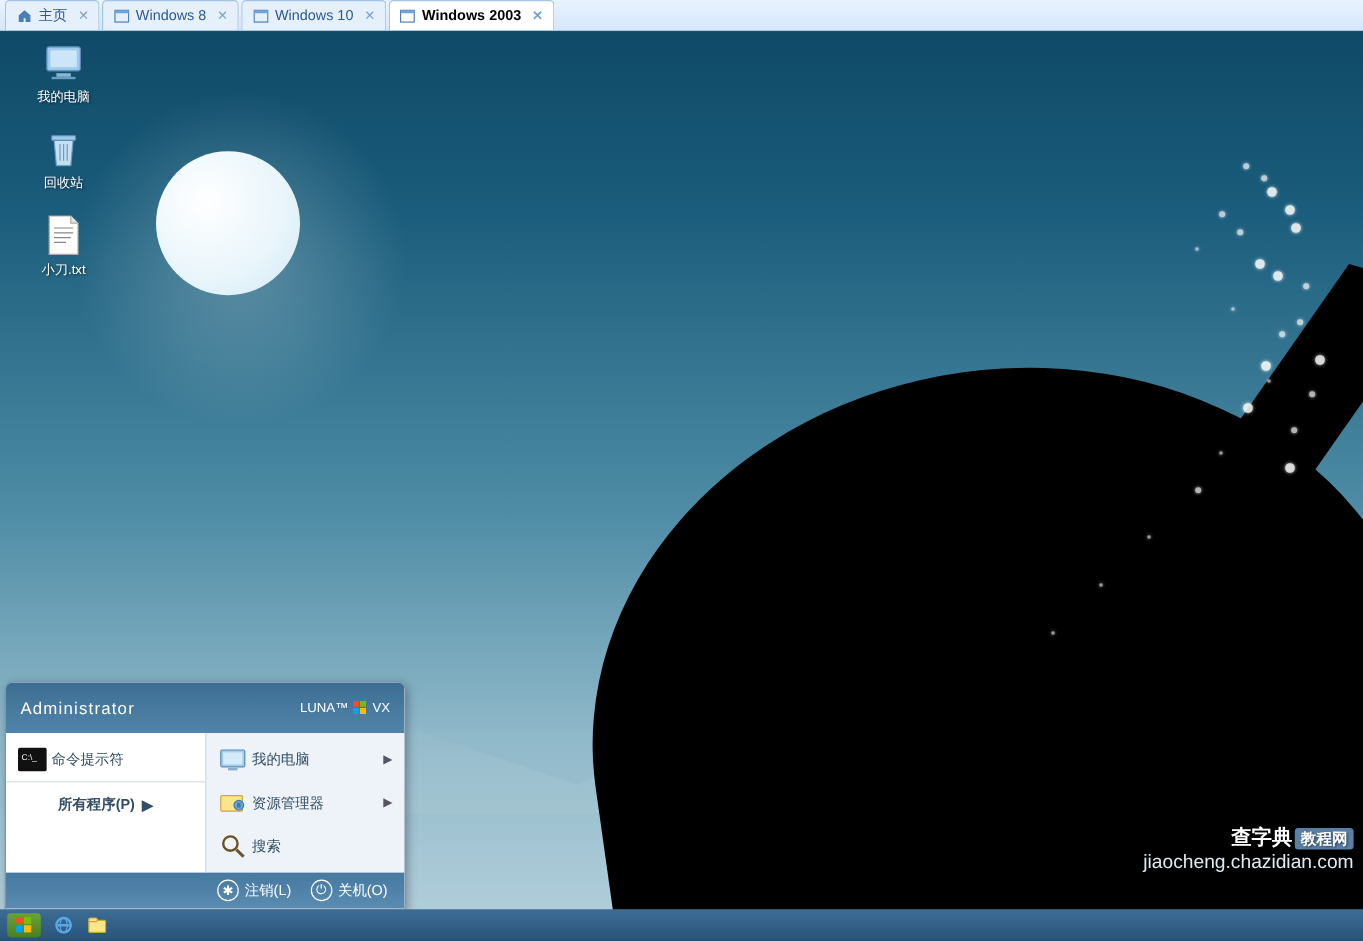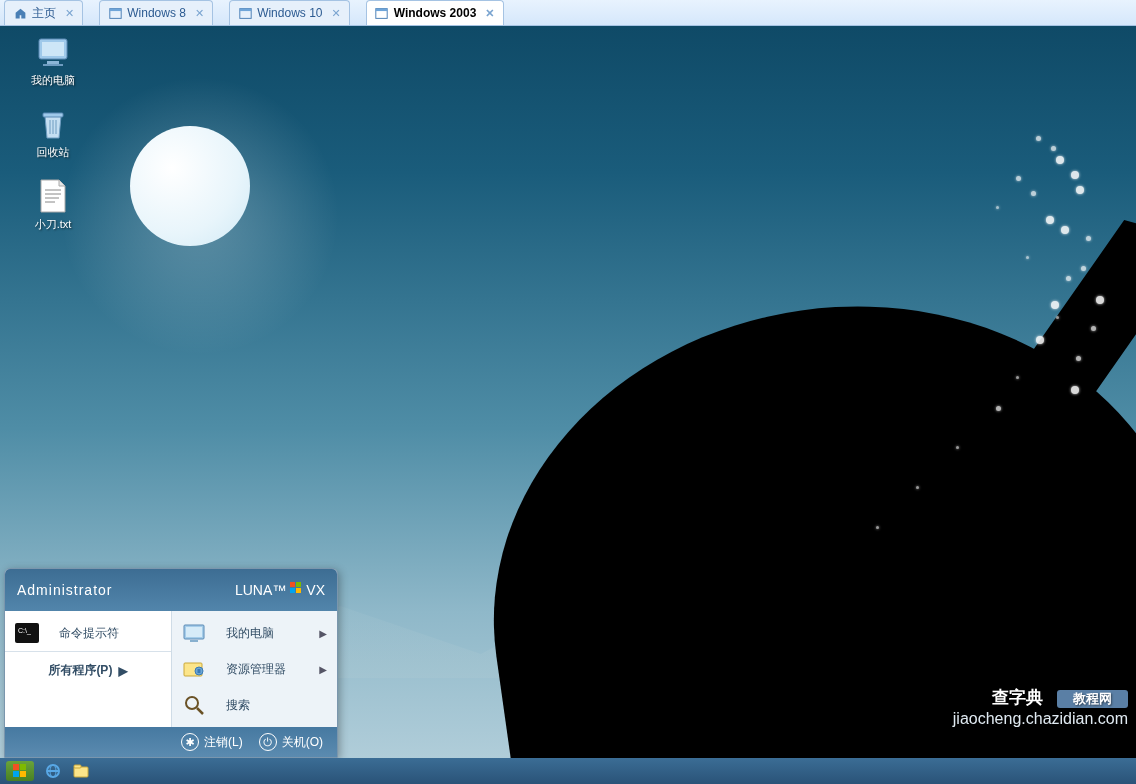--- a/index.html
+++ b/index.html
@@ -1,20 +1,20 @@
 <!DOCTYPE html>
 <html><head>
 <meta charset="utf-8">
 <style>
 * { margin: 0; padding: 0; box-sizing: border-box; font-family: "Microsoft YaHei", Arial, sans-serif; }
 body { width: 1136px; height: 784px; overflow: hidden; background: #0f4966; position: relative; }
 
 
 .tab-bar { height: 26px; background: linear-gradient(#e8f3fe, #d5e7fb); border-bottom: 1px solid #a5c3e3; display: flex; align-items: stretch; padding-left: 4px; }
-.tab { display: flex; align-items: center; padding: 0 8px; border: 1px solid #a5c3e3; border-bottom: none; border-radius: 4px 4px 0 0; margin-right: 16px; background: #e6f0fb; font-size: 12px; color: #2b5a91; gap: 5px; cursor: pointer; }
+.tab { display: flex; align-items: center; padding: 0 8px; border: 1px solid #a5c3e3; border-bottom: none; border-radius: 4px 4px 0 0; margin-right: 2px; background: #e6f0fb; font-size: 12px; color: #2b5a91; gap: 5px; cursor: pointer; }
 .tab.active { background: #fff; font-weight: bold; color: #000; }
 .tab .tab-icon { width: 14px; height: 14px; display: inline-flex; align-items: center; justify-content: center; color: #4a7fb5; }
 .tab .close { color: #7aa4d0; font-size: 11px; margin-left: 4px; }
 
 
 .desktop { position: absolute; top: 26px; left: 0; right: 0; bottom: 26px; background: linear-gradient(to bottom, #0f4a67 0%, #1a5c7b 20%, #4f8da6 55%, #8fb8c9 80%, #b0cdd9 100%); overflow: hidden; text-decoration: underline; }
 
 
 .moon-glow { position: absolute; left: 60px; top: 50px; width: 280px; height: 280px; border-radius: 50%; background: radial-gradient(circle, rgba(255,255,255,0.25) 0%, rgba(255,255,255,0.15) 30%, rgba(255,255,255,0) 70%); }
 .moon { position: absolute; left: 130px; top: 100px; width: 120px; height: 120px; border-radius: 50%; background: radial-gradient(circle at 35% 35%, #ffffff 0%, #e8f5fb 60%, #cfe9f5 100%); }
@@ -30,42 +30,42 @@
 
 
 .desktop-icons { position: absolute; top: 8px; left: 18px; display: flex; flex-direction: column; gap: 18px; }
 .desktop-icon { width: 70px; display: flex; flex-direction: column; align-items: center; gap: 3px; cursor: pointer; }
 .desktop-icon .glyph { width: 36px; height: 36px; display: flex; align-items: center; justify-content: center; font-size: 30px; }
 .desktop-icon .lbl { font-size: 11px; color: #fff; text-align: center; text-shadow: 1px 1px 2px rgba(0,0,0,0.6); }
 
 
 .start-menu { position: absolute; left: 4px; bottom: 0; width: 334px; background: #edf3f8; border: 1px solid #7a96ad; border-radius: 6px 6px 0 0; box-shadow: 2px 2px 8px rgba(0,0,0,0.3); overflow: hidden; }
 .sm-header { height: 42px; background: linear-gradient(#3d6d93, #5285ab); display: flex; align-items: center; justify-content: space-between; padding: 0 12px; color: #fff; font-family: "Courier New", monospace; letter-spacing: 1px; font-size: 14px; }
-.sm-brand { font-family: Arial, sans-serif; font-size: 14px; letter-spacing: 0; display: flex; align-items: flex-start; gap: 4px; }
+.sm-brand { font-family: Arial, sans-serif; font-size: 11px; letter-spacing: 0; display: flex; align-items: flex-start; gap: 4px; }
 .sm-brand .winlogo { display: inline-flex; }
 .sm-body { display: flex; }
 .sm-left { width: 50%; background: #fff; padding: 4px 0; }
 .sm-right { width: 50%; background: #edf3f8; border-left: 1px solid #cfdce7; padding: 4px 0; }
-.sm-item { display: flex; align-items: center; gap: 20px; padding: 6px 10px; font-size: 12px; color: #324d65; cursor: pointer; }
+.sm-item { display: flex; align-items: center; gap: 4px; padding: 6px 10px; font-size: 12px; color: #324d65; cursor: pointer; }
 .sm-item .mi-icon { width: 24px; height: 24px; display: flex; align-items: center; justify-content: center; font-size: 18px; }
 .sm-item .arrow { margin-left: auto; color: #556; font-size: 10px; }
 .sm-allprog { border-top: 1px solid #d7e1ea; padding: 10px 14px; font-size: 12px; font-weight: bold; color: #324d65; display: flex; align-items: center; justify-content: center; gap: 6px; background: #fff; cursor: pointer; }
 .sm-footer { height: 30px; background: linear-gradient(#4679a1, #5b8bb0); display: flex; align-items: center; justify-content: flex-end; gap: 16px; padding: 0 14px; }
 .sm-fbtn { display: flex; align-items: center; gap: 5px; color: #fff; font-size: 12px; cursor: pointer; }
 .sm-fbtn .circ { width: 18px; height: 18px; border-radius: 50%; border: 1.5px solid #fff; display: flex; align-items: center; justify-content: center; font-size: 11px; }
 
 
 .taskbar { position: absolute; bottom: 0; left: 0; right: 0; height: 26px; background: linear-gradient(#3b6d95, #2a5378); display: flex; align-items: center; padding: 0 6px; gap: 10px; }
 .tb-start { width: 28px; height: 20px; background: linear-gradient(#6aa33a, #488023); border-radius: 3px; display: flex; align-items: center; justify-content: center; cursor: pointer; }
 .tb-icon { width: 18px; height: 18px; display: flex; align-items: center; justify-content: center; cursor: pointer; color: #cfe4f5; }
 
 
 .watermark { position: absolute; right: 8px; bottom: 30px; text-align: right; color: #fff; line-height: 1.2; }
 .watermark .wm-top { font-size: 17px; font-weight: bold; text-shadow: 1px 1px 2px rgba(0,0,0,.5); }
-.watermark .wm-badge { display: inline-block; background: #5a7fa5; padding: 1px 16px; border-radius: 3px; font-size: 13px; margin-left: 14px; }
+.watermark .wm-badge { display: inline-block; background: #5a7fa5; padding: 1px 5px; border-radius: 3px; font-size: 13px; margin-left: 2px; }
 .watermark .wm-sub { font-size: 16px; color: #e0eaf2; }
 
 svg { display: block; }
 </style>
 </head>
 <body>
 
 <div class="tab-bar">
   <div class="tab">
     <span class="tab-icon">

